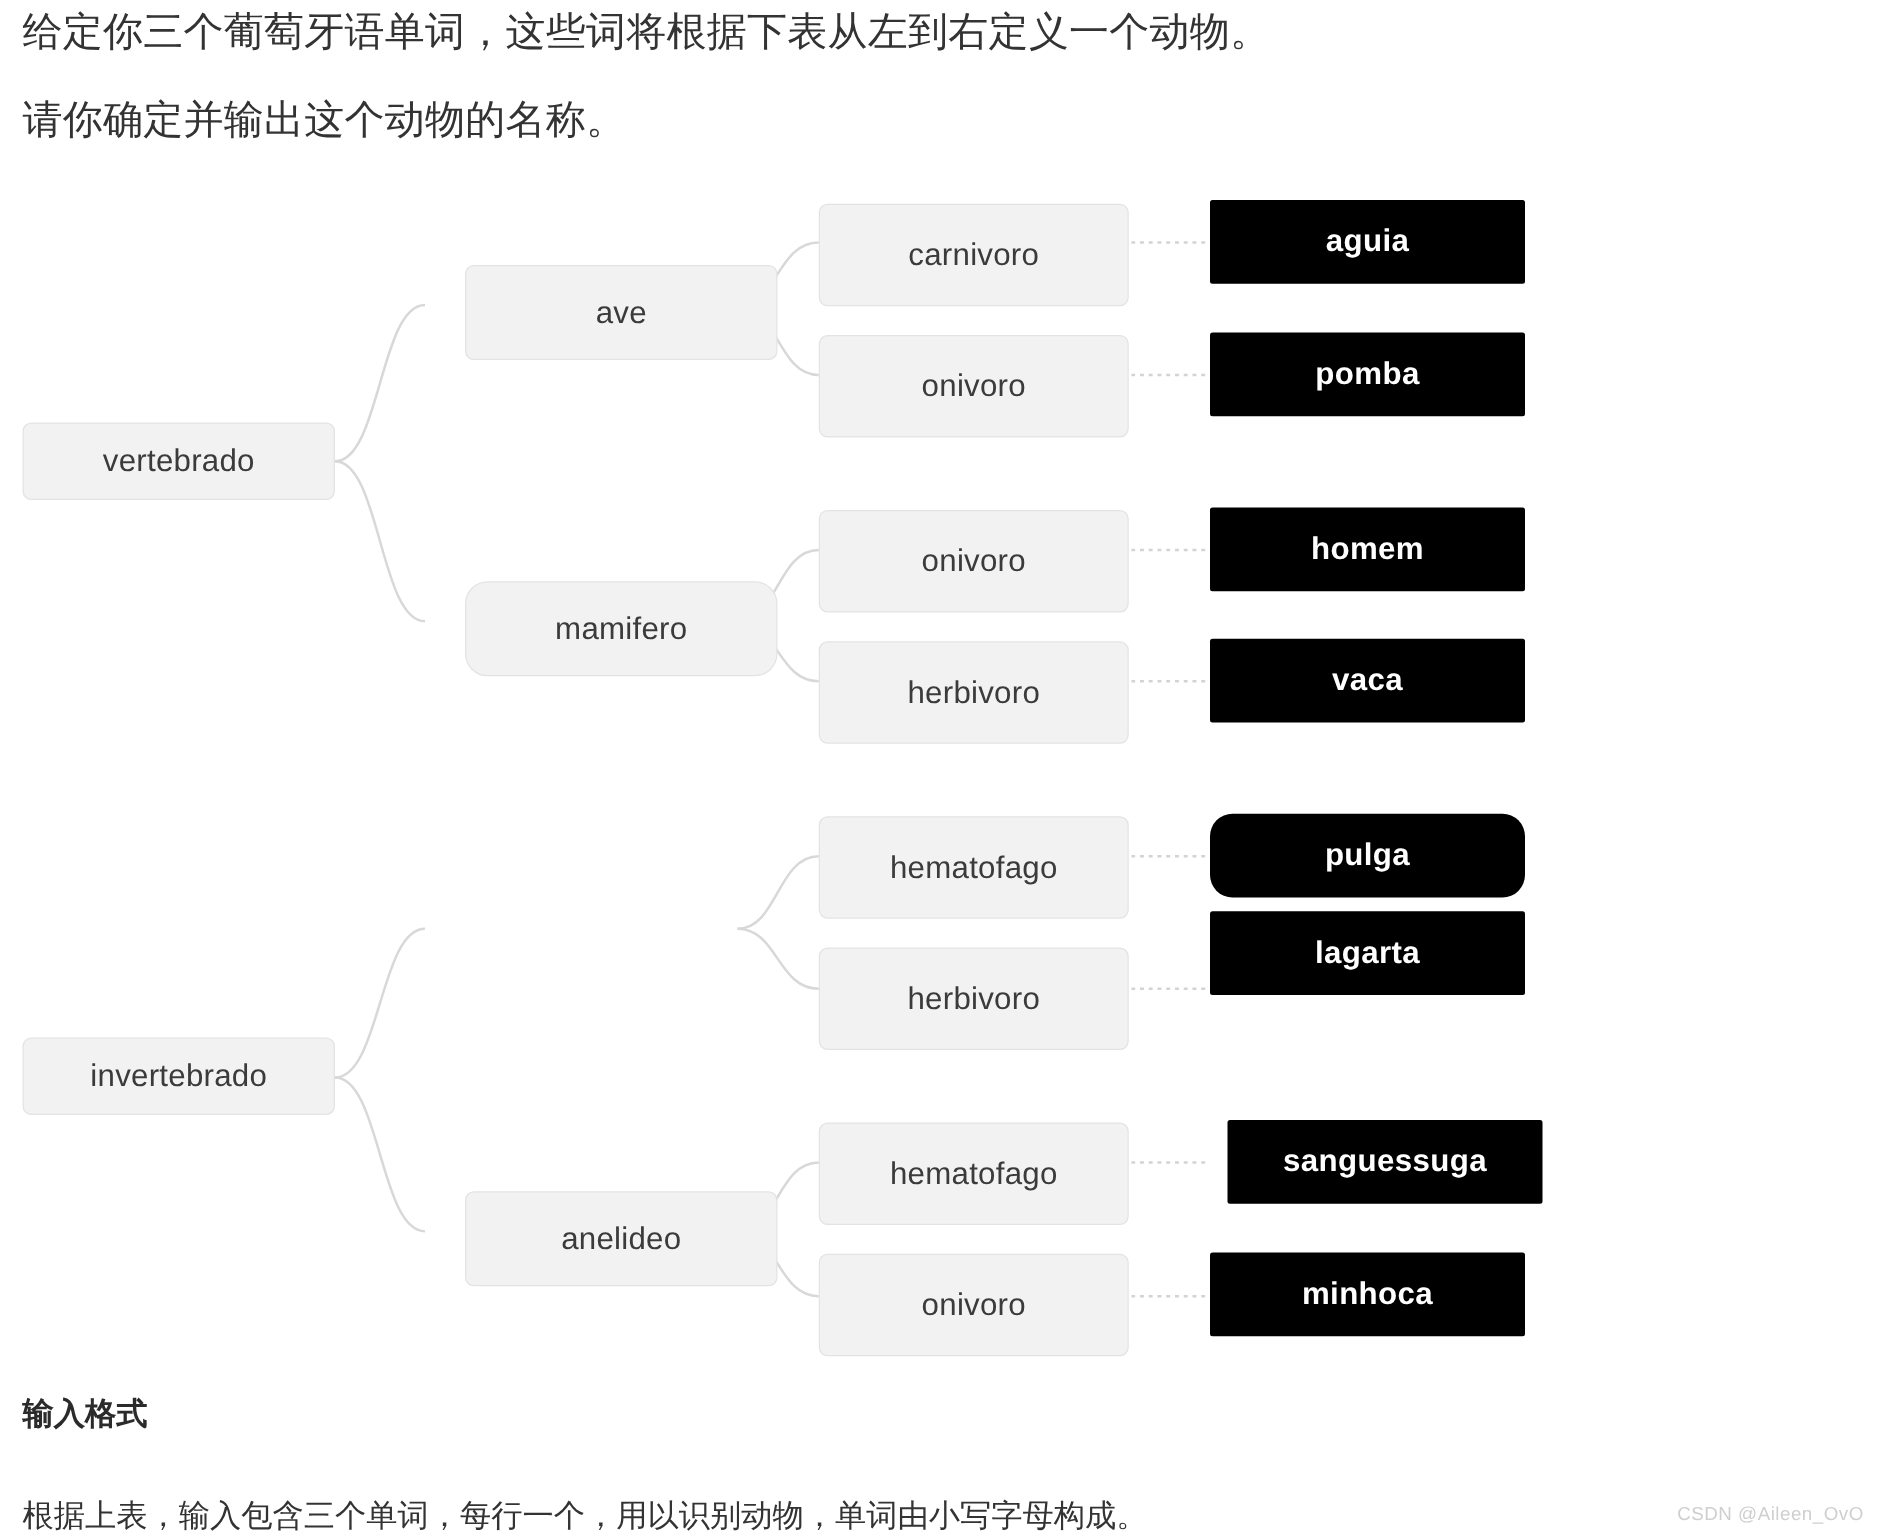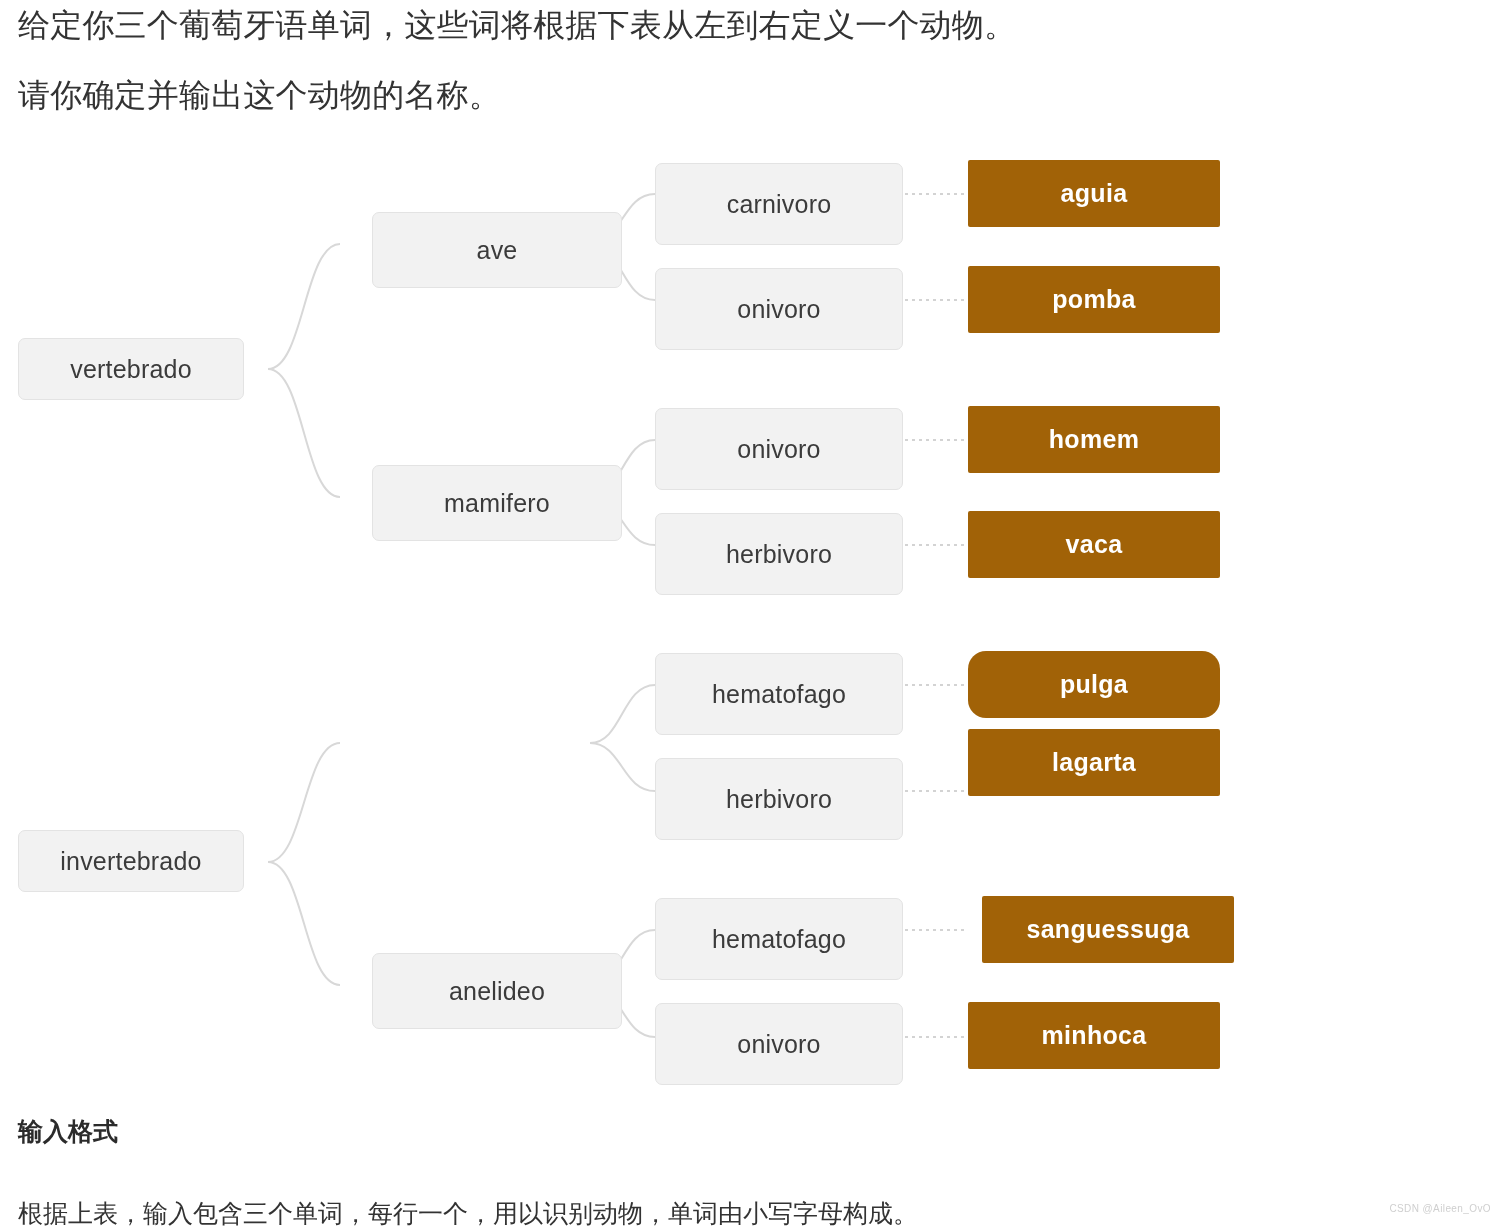--- a/index.html
+++ b/index.html
@@ -46,21 +46,21 @@
     line-height: 34px;
     color: #333333;
     white-space: nowrap;
   }
 
   
   #watermark {
     position: absolute;
     right: 16px;
     top: 1203px;
-    font-size: 10px;
+    font-size: 15px;
     color: #cfcfcf;
     letter-spacing: 0.4px;
     white-space: nowrap;
   }
 
   
   #diagram {
     position: absolute;
     left: 0;
     top: 140px;
@@ -89,31 +89,31 @@
     background: #f2f2f2;
     border: 1px solid #e3e3e3;
     border-radius: 7px;
     color: #3b3b3b;
     font-size: 25px;
     font-weight: normal;
     letter-spacing: 0.2px;
   }
 
   .node.leaf {
-    background: #a16207;
+    background: #000000;
     border: none;
     border-radius: 2px;
     color: #ffffff;
     font-size: 25px;
     font-weight: bold;
     letter-spacing: 0.3px;
   }
 
   
-  .col-a { left: 18px;  width: 226px; height: 62px; }
+  .col-a { left: 18px;  width: 250px; height: 62px; }
   .col-b { left: 324px; width: 250px; height: 76px; margin-left: 48px; }
   .col-c { left: 655px; width: 248px; height: 82px; }
   .col-d { left: 968px; width: 252px; height: 67px; }
 
   .dotted {
     position: absolute;
     left: 905px;
     width: 62px;
     height: 2px;
     background-image: linear-gradient(to right, #d3d3d3 0 3px, rgba(0,0,0,0) 3px 7px);
@@ -158,21 +158,21 @@
       <path d="M590,845 C622,845 622,897 655,897"></path>
     </g>
   </svg>
 
   <div class="node level-a col-a" style="top:198px;">vertebrado</div>
 
   <div class="node level-a col-a" style="top:690px;">invertebrado</div>
 
   <div class="node level-b col-b" style="top:72px;">ave</div>
 
-  <div class="node level-b col-b" style="top:325px;">mamifero</div>
+  <div class="node level-b col-b" style="top:325px;border-radius:18px;">mamifero</div>
 
 
   <div class="node level-b col-b" style="top:813px;">anelideo</div>
 
   <div class="node level-c col-c" style="top:23px;">carnivoro</div>
 
   <div class="node level-c col-c" style="top:128px;">onivoro</div>
 
   <div class="node level-c col-c" style="top:268px;">onivoro</div>
 

